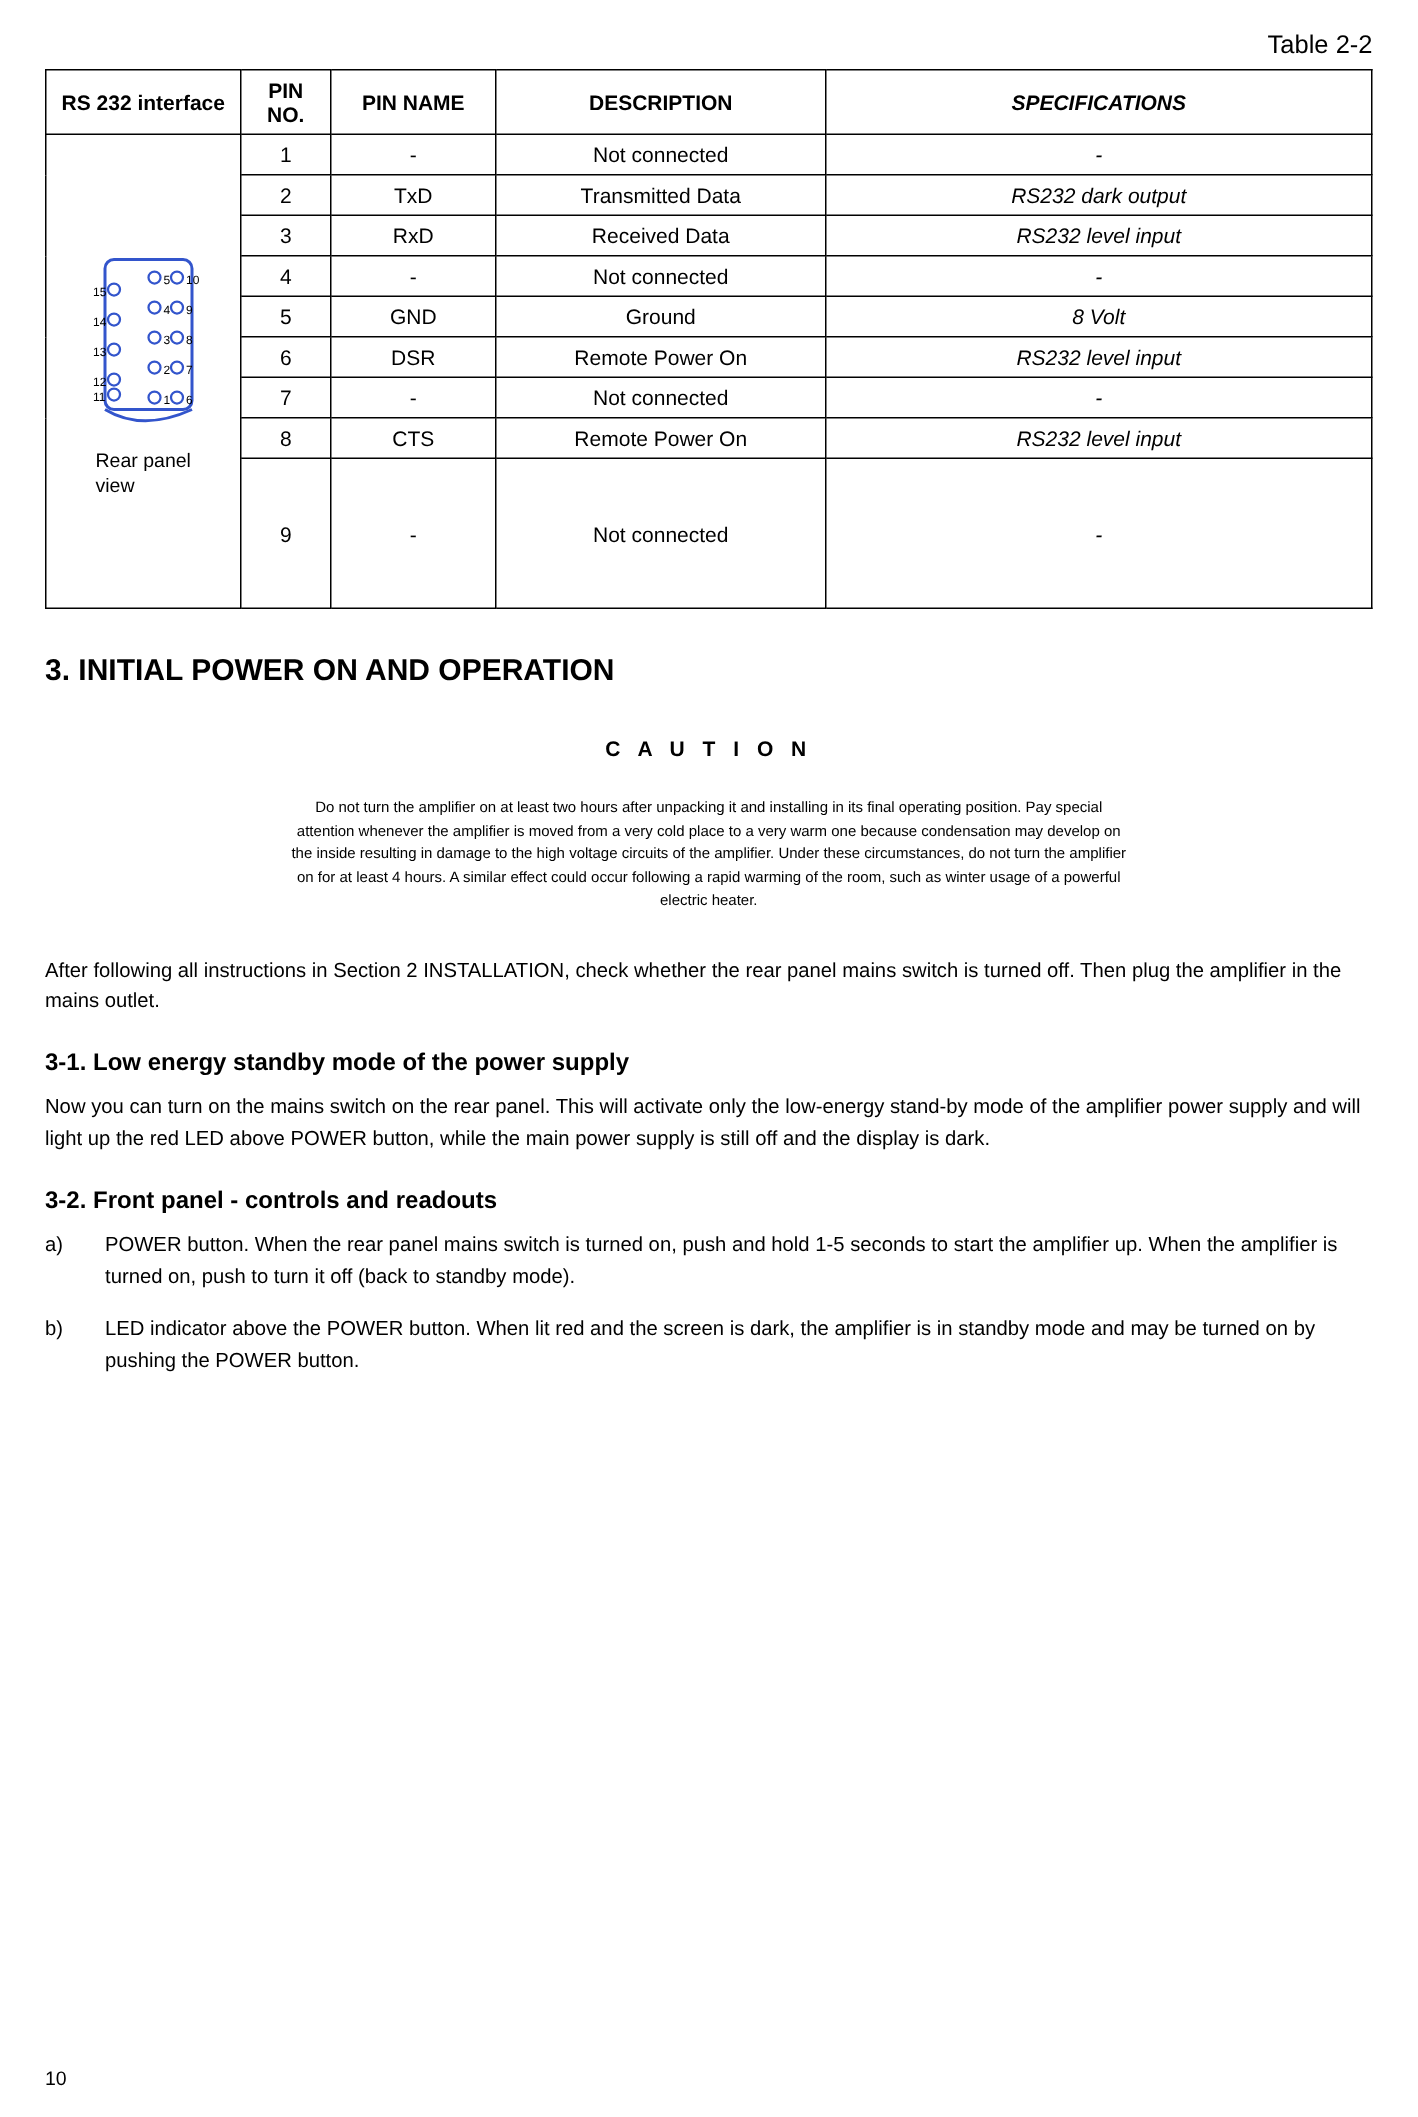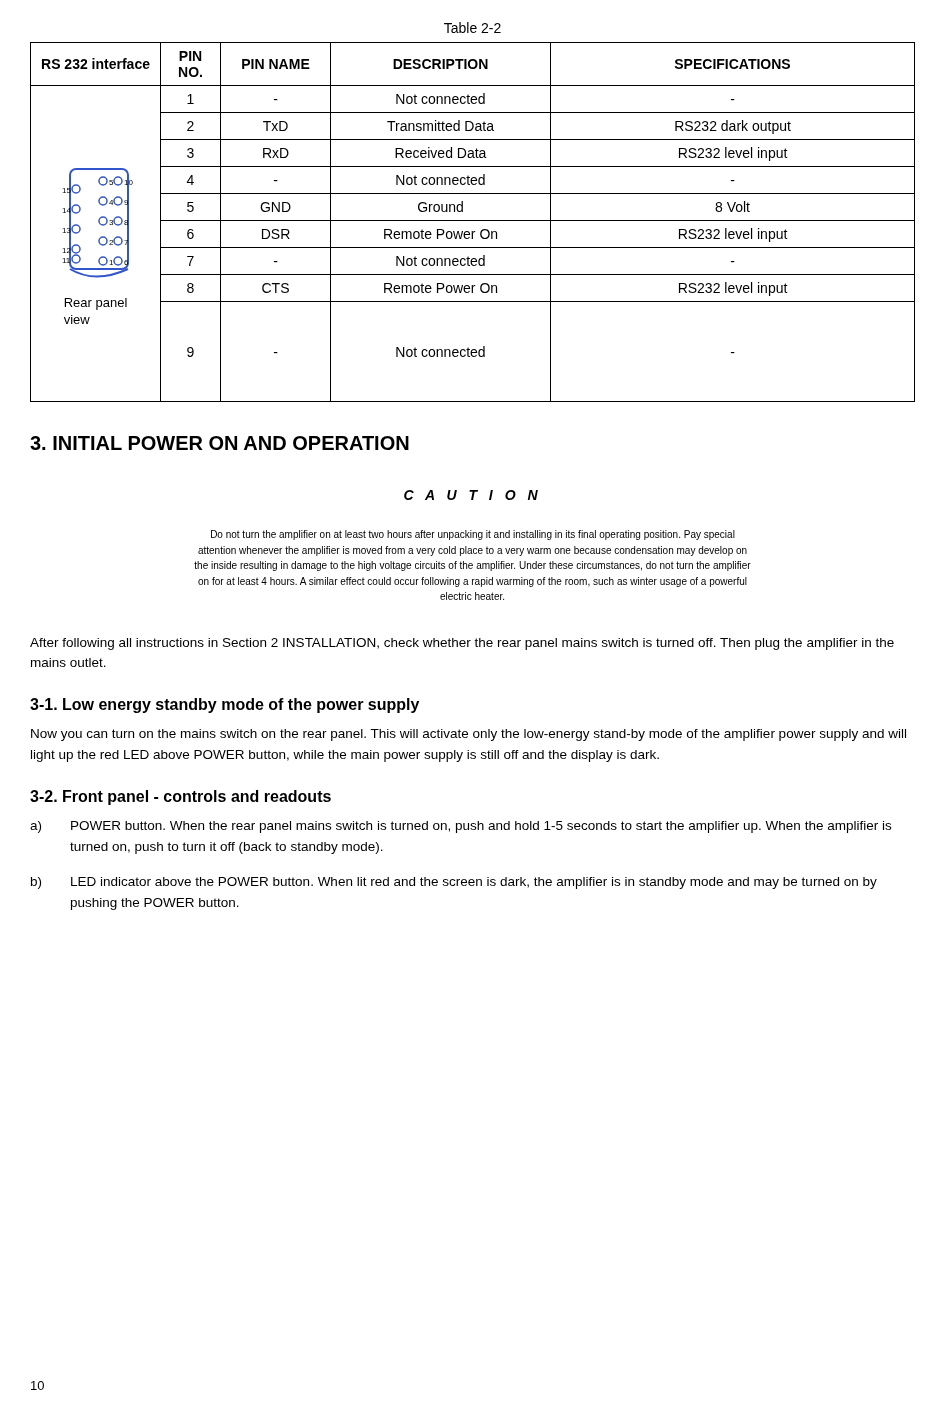--- a/index.html
+++ b/index.html
@@ -8,22 +8,22 @@
       font-size: 14px;
       background: #fff;
       color: #000;
       width: 945px;
       min-height: 1411px;
       padding: 20px 30px 40px 30px;
       position: relative;
     }
 
     .table-label {
-      text-align: center;
-      font-size: 14px;
+      text-align: right;
+      font-size: 17px;
       margin-bottom: 6px;
     }
 
     table.main-table {
       border-collapse: collapse;
       width: 100%;
       margin-bottom: 30px;
       border-radius: 12px;
     }
     table.main-table th, table.main-table td {
@@ -33,21 +33,21 @@
       text-align: center;
     }
     table.main-table th {
       font-weight: bold;
       font-size: 14px;
     }
     .col-rs232 { width: 130px; }
     .col-pin-no { width: 60px; }
     .col-pin-name { width: 110px; }
     .col-desc { width: 220px; text-align: left; padding-left: 12px; }
-    .col-spec { text-align: left; padding-left: 8px; }
+    .col-spec { text-align: left; padding-left: 8px; font-style: italic; }
 
     .rear-panel-cell {
       vertical-align: middle;
       text-align: center;
     }
 
     
     .connector-wrap {
       display: flex;
       flex-direction: column;
@@ -61,21 +61,20 @@
       font-weight: bold;
       margin: 30px 0 32px 0;
     }
 
     .caution-block {
       margin: 0 auto 28px auto;
       max-width: 560px;
       text-align: center;
     }
     .caution-title {
-      font-style: italic;
       font-weight: bold;
       letter-spacing: 4px;
       font-size: 14px;
       margin-bottom: 8px;
     }
     .caution-text {
       font-size: 10px;
       text-align: center;
       line-height: 1.55;
       margin-top: 24px;

